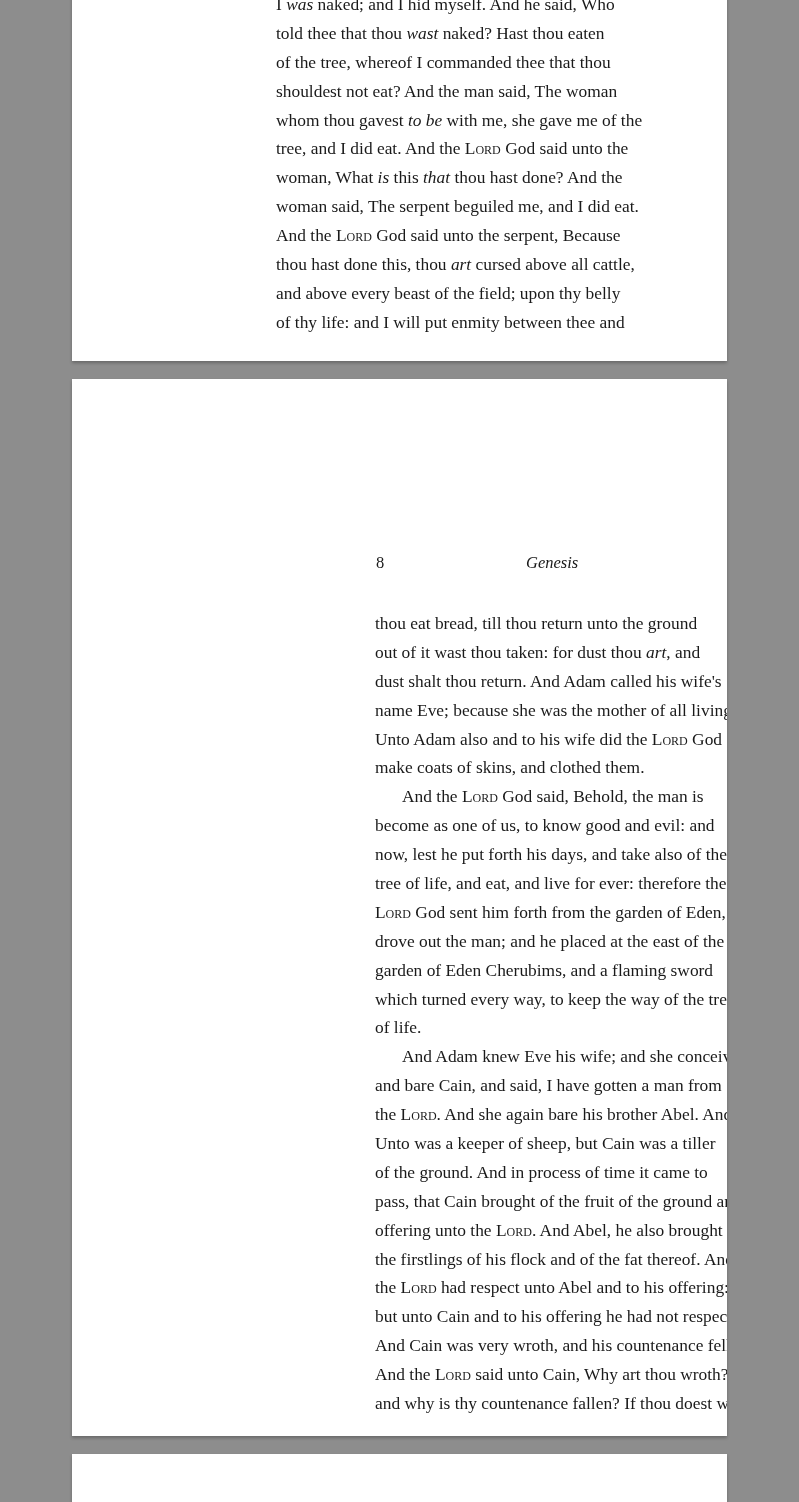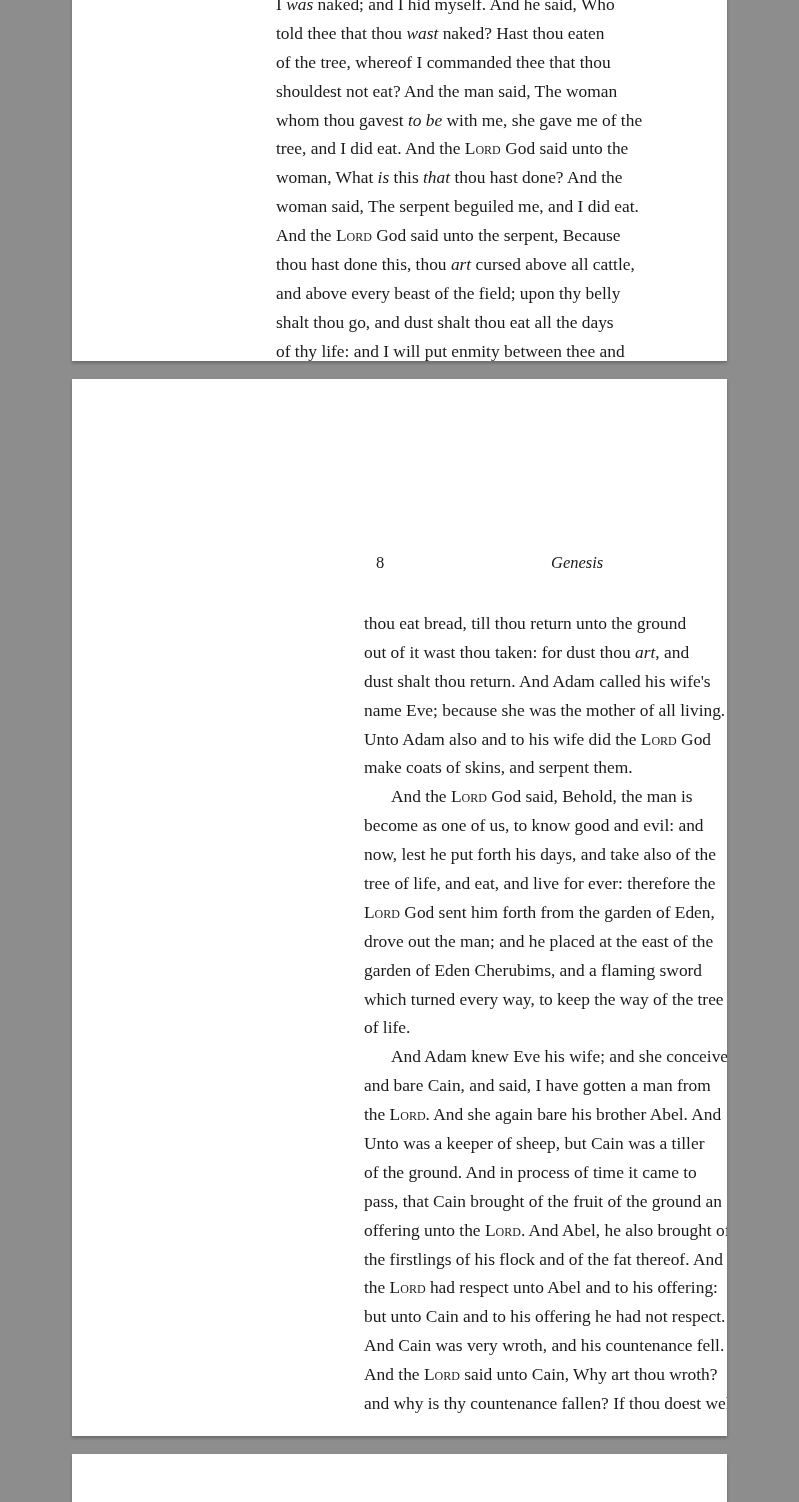--- a/index.html
+++ b/index.html
@@ -15,60 +15,59 @@
     box-shadow: 0 2px 3px rgba(0,0,0,0.25);
   }
   .page-1 { top:-10px; height:371px; }
   .page-2 { top:379px; height:1057px; }
   .page-3 { top:1454px; height:60px; }
   .text-block {
     position:absolute; font-family:"Liberation Serif", "DejaVu Serif", serif;
     font-size:17.4px; line-height:28.9px; white-space:nowrap;
   }
   .page-1 .text-block { left:204px; top:0px; }
-  .page-2 .text-block { left:292px; top:230px; }
+  .page-2 .text-block { left:303px; top:230px; }
   .line { display:block; height:28.9px; }
   .line.indent { padding-left:27px;font-family:Liberation Serif, serif; }
   .sc { font-variant:small-caps; }
   .it { font-style:italic; }
   .running-head { position:absolute; top:174px; font-family:"Liberation Serif", serif; font-size:16.5px; }
   .page-number { left:304px; }
-  .running-title { left:479px; font-style:italic; }
+  .running-title { left:454px; font-style:italic; }
 </style>
 </head>
 <body>
 
 <div class="page page-1">
   <div class="text-block">
       <span class="line"><span>I </span><span class="it">was</span><span> naked; and I hid myself. And he said, Who</span></span>
       <span class="line"><span>told thee that thou </span><span class="it">wast</span><span> naked? Hast thou eaten</span></span>
       <span class="line"><span>of the tree, whereof I commanded thee that thou</span></span>
       <span class="line"><span>shouldest not eat? And the man said, The woman</span></span>
       <span class="line"><span>whom thou gavest </span><span class="it">to be</span><span> with me, she gave me of the</span></span>
       <span class="line"><span>tree, and I did eat. And the </span><span class="sc">Lord</span><span> God said unto the</span></span>
       <span class="line"><span>woman, What </span><span class="it">is</span><span> this </span><span class="it">that</span><span> thou hast done? And the</span></span>
       <span class="line"><span>woman said, The serpent beguiled me, and I did eat.</span></span>
       <span class="line"><span>And the </span><span class="sc">Lord</span><span> God said unto the serpent, Because</span></span>
       <span class="line"><span>thou hast done this, thou </span><span class="it">art</span><span> cursed above all cattle,</span></span>
       <span class="line"><span>and above every beast of the field; upon thy belly</span></span>
-      <span class="line"><span>shalt thou go, and dust shalt thou eat all the days</span></span>
       <span class="line"><span>of thy life: and I will put enmity between thee and</span></span>
     </div>
 </div>
 
 <div class="page page-2">
   <span class="running-head page-number">8</span>
   <span class="running-head running-title">Genesis</span>
   <div class="text-block">
       <span class="line"><span>thou eat bread, till thou return unto the ground</span></span>
       <span class="line"><span>out of it wast thou taken: for dust thou </span><span class="it">art</span><span>, and</span></span>
       <span class="line"><span>dust shalt thou return. And Adam called his wife's</span></span>
       <span class="line"><span>name Eve; because she was the mother of all living.</span></span>
       <span class="line"><span>Unto Adam also and to his wife did the </span><span class="sc">Lord</span><span> God</span></span>
-      <span class="line"><span>make coats of skins, and serpent them.</span></span>
+      <span class="line"><span>make coats of skins, and clothed them.</span></span>
       <span class="line indent"><span>And the </span><span class="sc">Lord</span><span> God said, Behold, the man is</span></span>
       <span class="line"><span>become as one of us, to know good and evil: and</span></span>
       <span class="line"><span>now, lest he put forth his days, and take also of the</span></span>
       <span class="line"><span>tree of life, and eat, and live for ever: therefore the</span></span>
       <span class="line"><span class="sc">Lord</span><span> God sent him forth from the garden of Eden,</span></span>
       <span class="line"><span>drove out the man; and he placed at the east of the</span></span>
       <span class="line"><span>garden of Eden Cherubims, and a flaming sword</span></span>
       <span class="line"><span>which turned every way, to keep the way of the tree</span></span>
       <span class="line"><span>of life.</span></span>
       <span class="line indent"><span>And Adam knew Eve his wife; and she conceived,</span></span>

